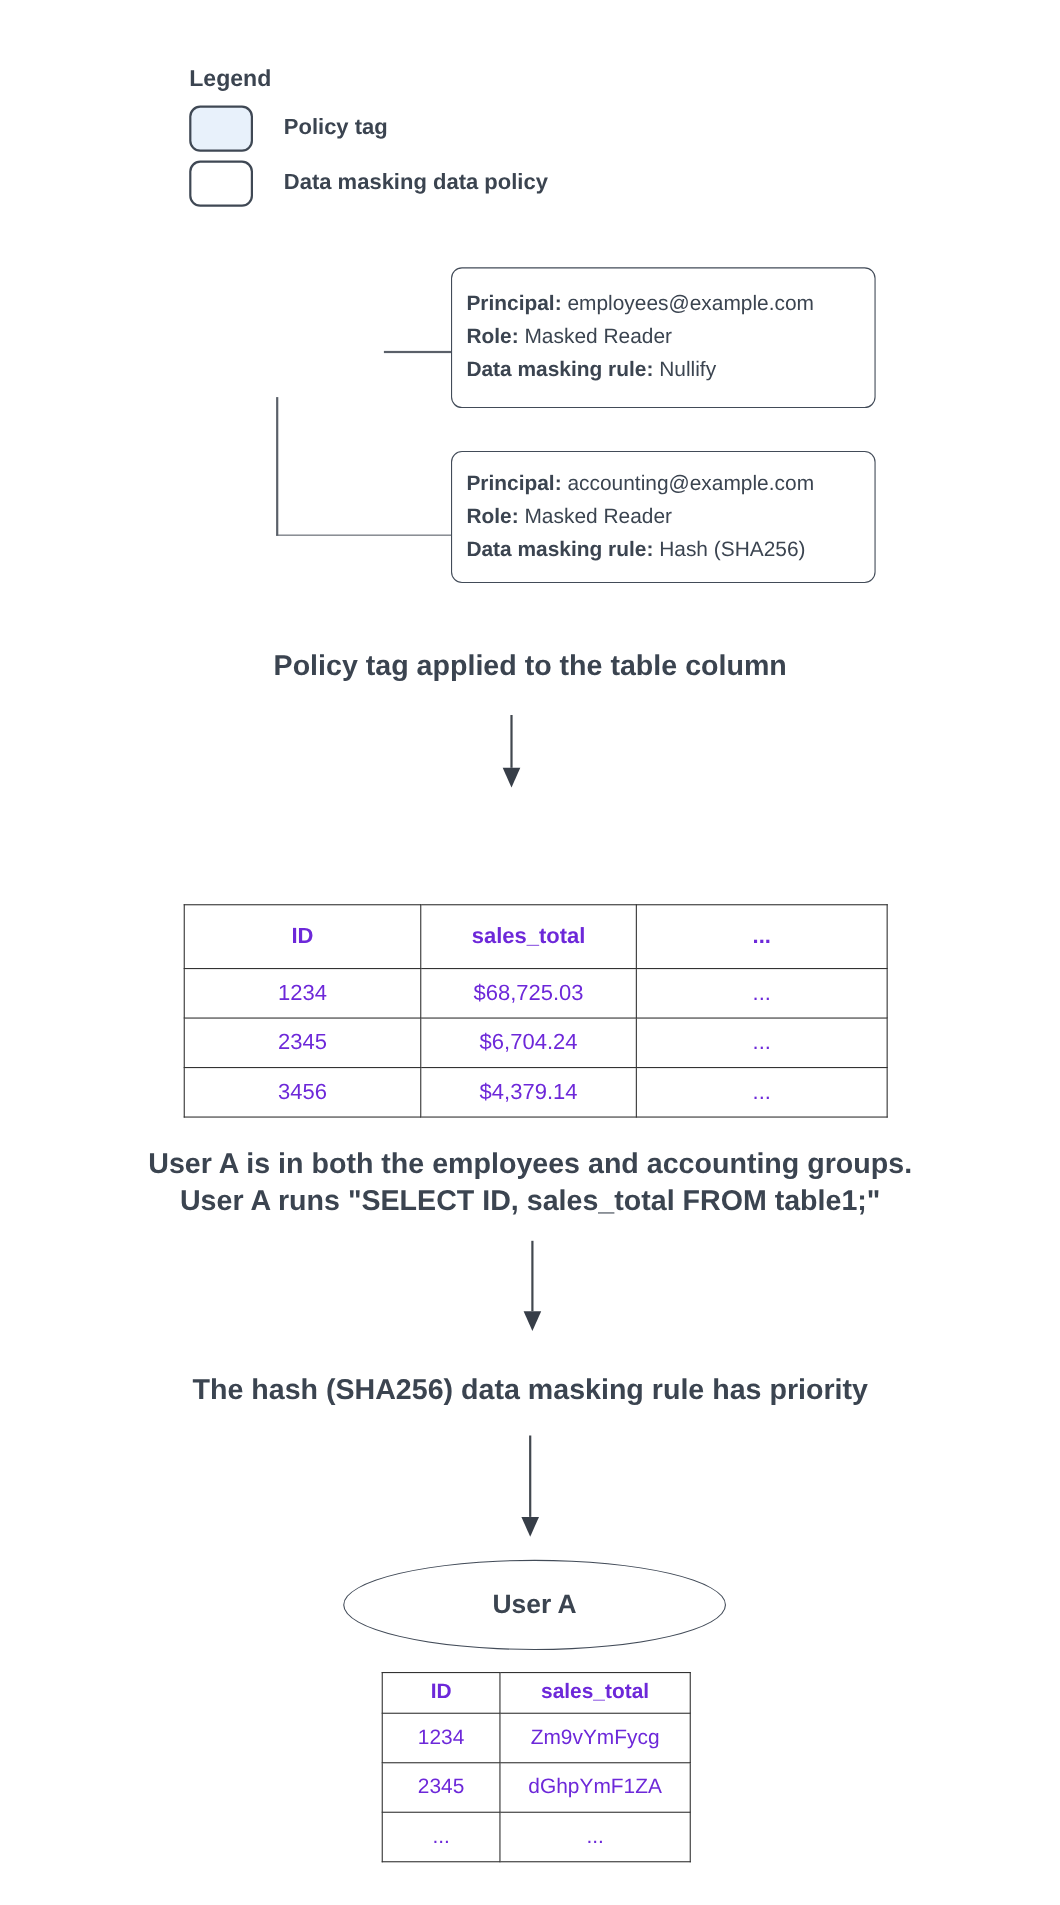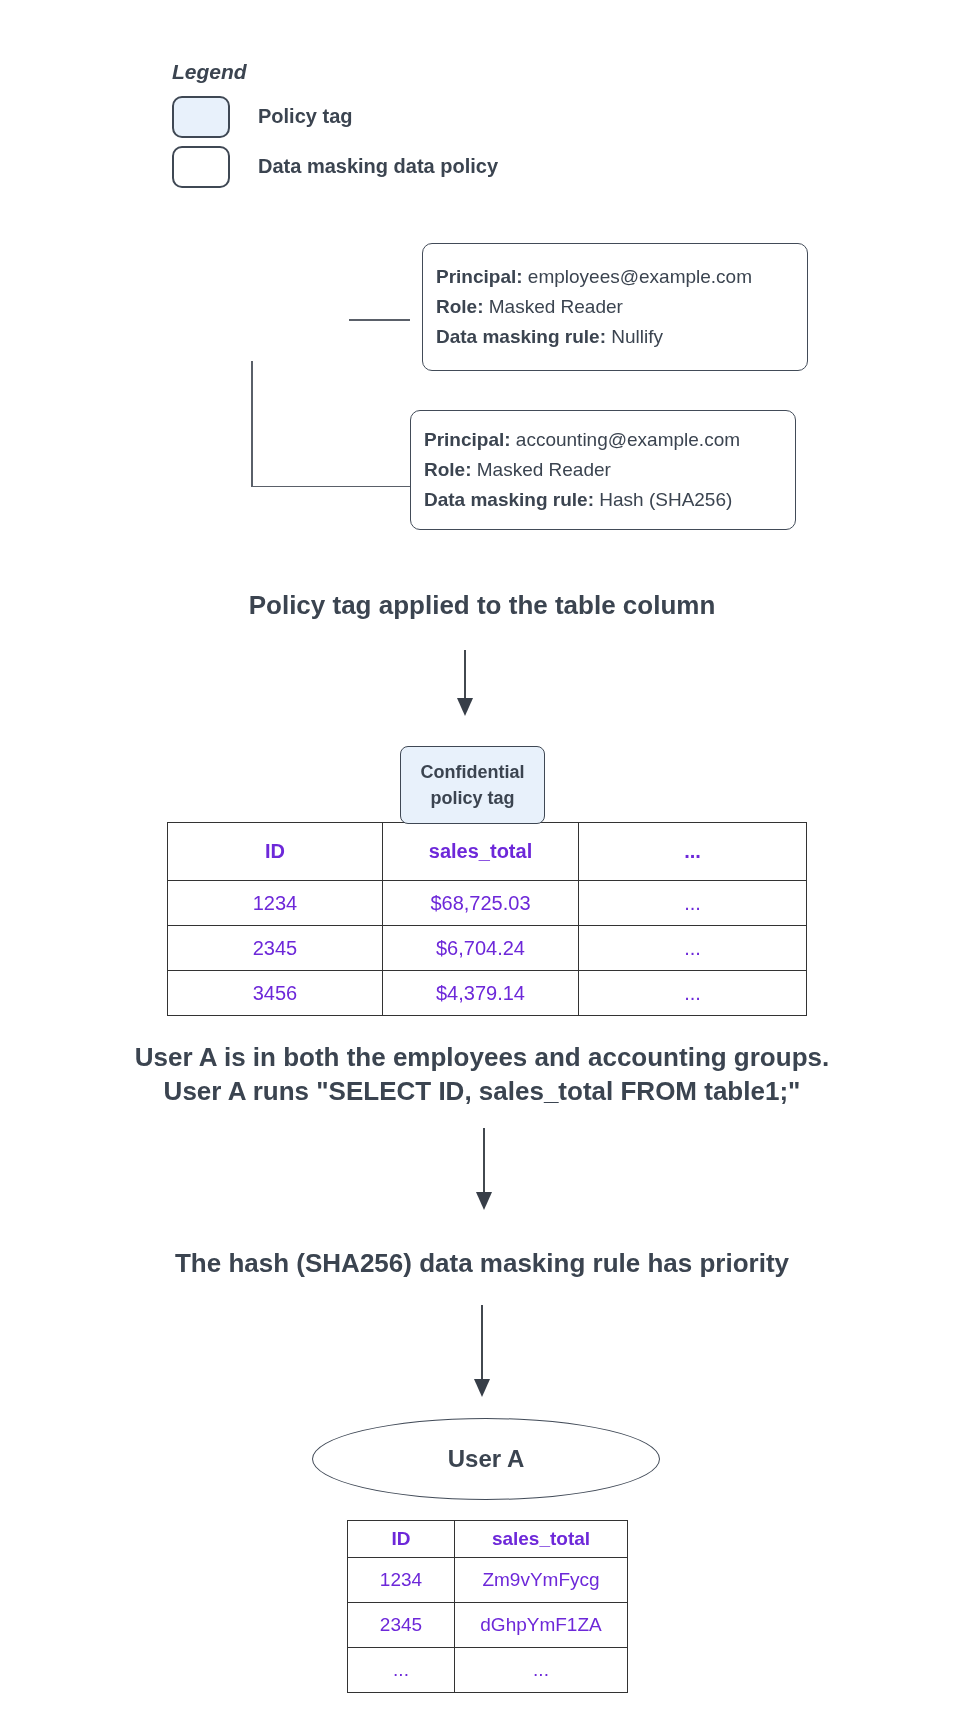--- a/index.html
+++ b/index.html
@@ -3,41 +3,41 @@
 <meta charset="utf-8">
 <style>
   html,body{margin:0;padding:0;background:#ffffff;}
   .canvas{
     position:relative;width:964px;height:1732px;background:#ffffff;
     font-family:"Liberation Sans","DejaVu Sans",sans-serif;
     color:#3b4450;overflow:hidden;
   }
   .abs{position:absolute;}
   
-  .legend-title{left:172px;top:60px;font-size:21px;font-weight:bold;font-style:italic;}
+  .legend-title{left:172px;top:60px;font-size:21px;font-weight:bold;}
   .swatch{width:58px;height:42px;border:2px solid #3f4854;border-radius:10px;box-sizing:border-box;}
   .swatch-1{left:172px;top:96px;background:#e8f1fb;}
   .swatch-2{left:172px;top:146px;background:#ffffff;}
   .legend-label{left:258px;font-size:20px;font-weight:bold;}
   .legend-label-1{top:105px;}
   .legend-label-2{top:155px;}
   
   .node-confidential{
     left:186px;top:243px;width:163px;height:118px;background:#e8f1fb;
     border:1.5px solid #566070;border-radius:10px;box-sizing:border-box;
     display:flex;align-items:center;justify-content:center;
     font-size:19px;font-weight:bold;
   }
   
   .policy-box{
     width:386px;background:#ffffff;border:1.5px solid #424b58;border-radius:10px;
     box-sizing:border-box;padding-left:13px;font-size:19px;line-height:30px;
     display:flex;flex-direction:column;justify-content:center;
   }
-  .policy-box-1{left:422px;top:243px;height:128px;}
+  .policy-box-1{left:410px;top:243px;height:128px;}
   .policy-box-2{left:410px;top:410px;height:120px;}
   .policy-box b{font-weight:bold;}
   
   .conn{background:#5a6069;}
   .conn-a{left:349px;top:319px;width:61px;height:1.5px;}
   .conn-b-v{left:251px;top:361px;width:1.5px;height:126px;}
   .conn-b-h{left:251px;top:485.5px;width:159px;height:1.5px;}
   
   .caption{left:0;width:964px;text-align:center;font-size:26px;font-weight:bold;line-height:34px;}
   .caption-1{top:588px;}
@@ -103,23 +103,20 @@
     <div><b>Principal:</b><span> accounting@example.com</span></div>
     <div><b>Role:</b><span> Masked Reader</span></div>
     <div><b>Data masking rule:</b><span> Hash (SHA256)</span></div>
   </div>
 
   <div class="abs caption caption-1">Policy tag applied to the table column</div>
 
   <div class="abs arrow-line arrow1-line"></div>
   <div class="abs arrow-head arrow1-head"></div>
 
-  <div class="abs tag-box">
-    <span>Confidential policy tag</span>
-  </div>
 
   <table class="src-table">
     <tbody>
         <tr class="src-hrow">
       <th class="src-c1">ID</th>
       <th class="src-c2">sales_total</th>
       <th class="src-c3">...</th>
     </tr>
     <tr class="src-row">
       <td>1234</td>

